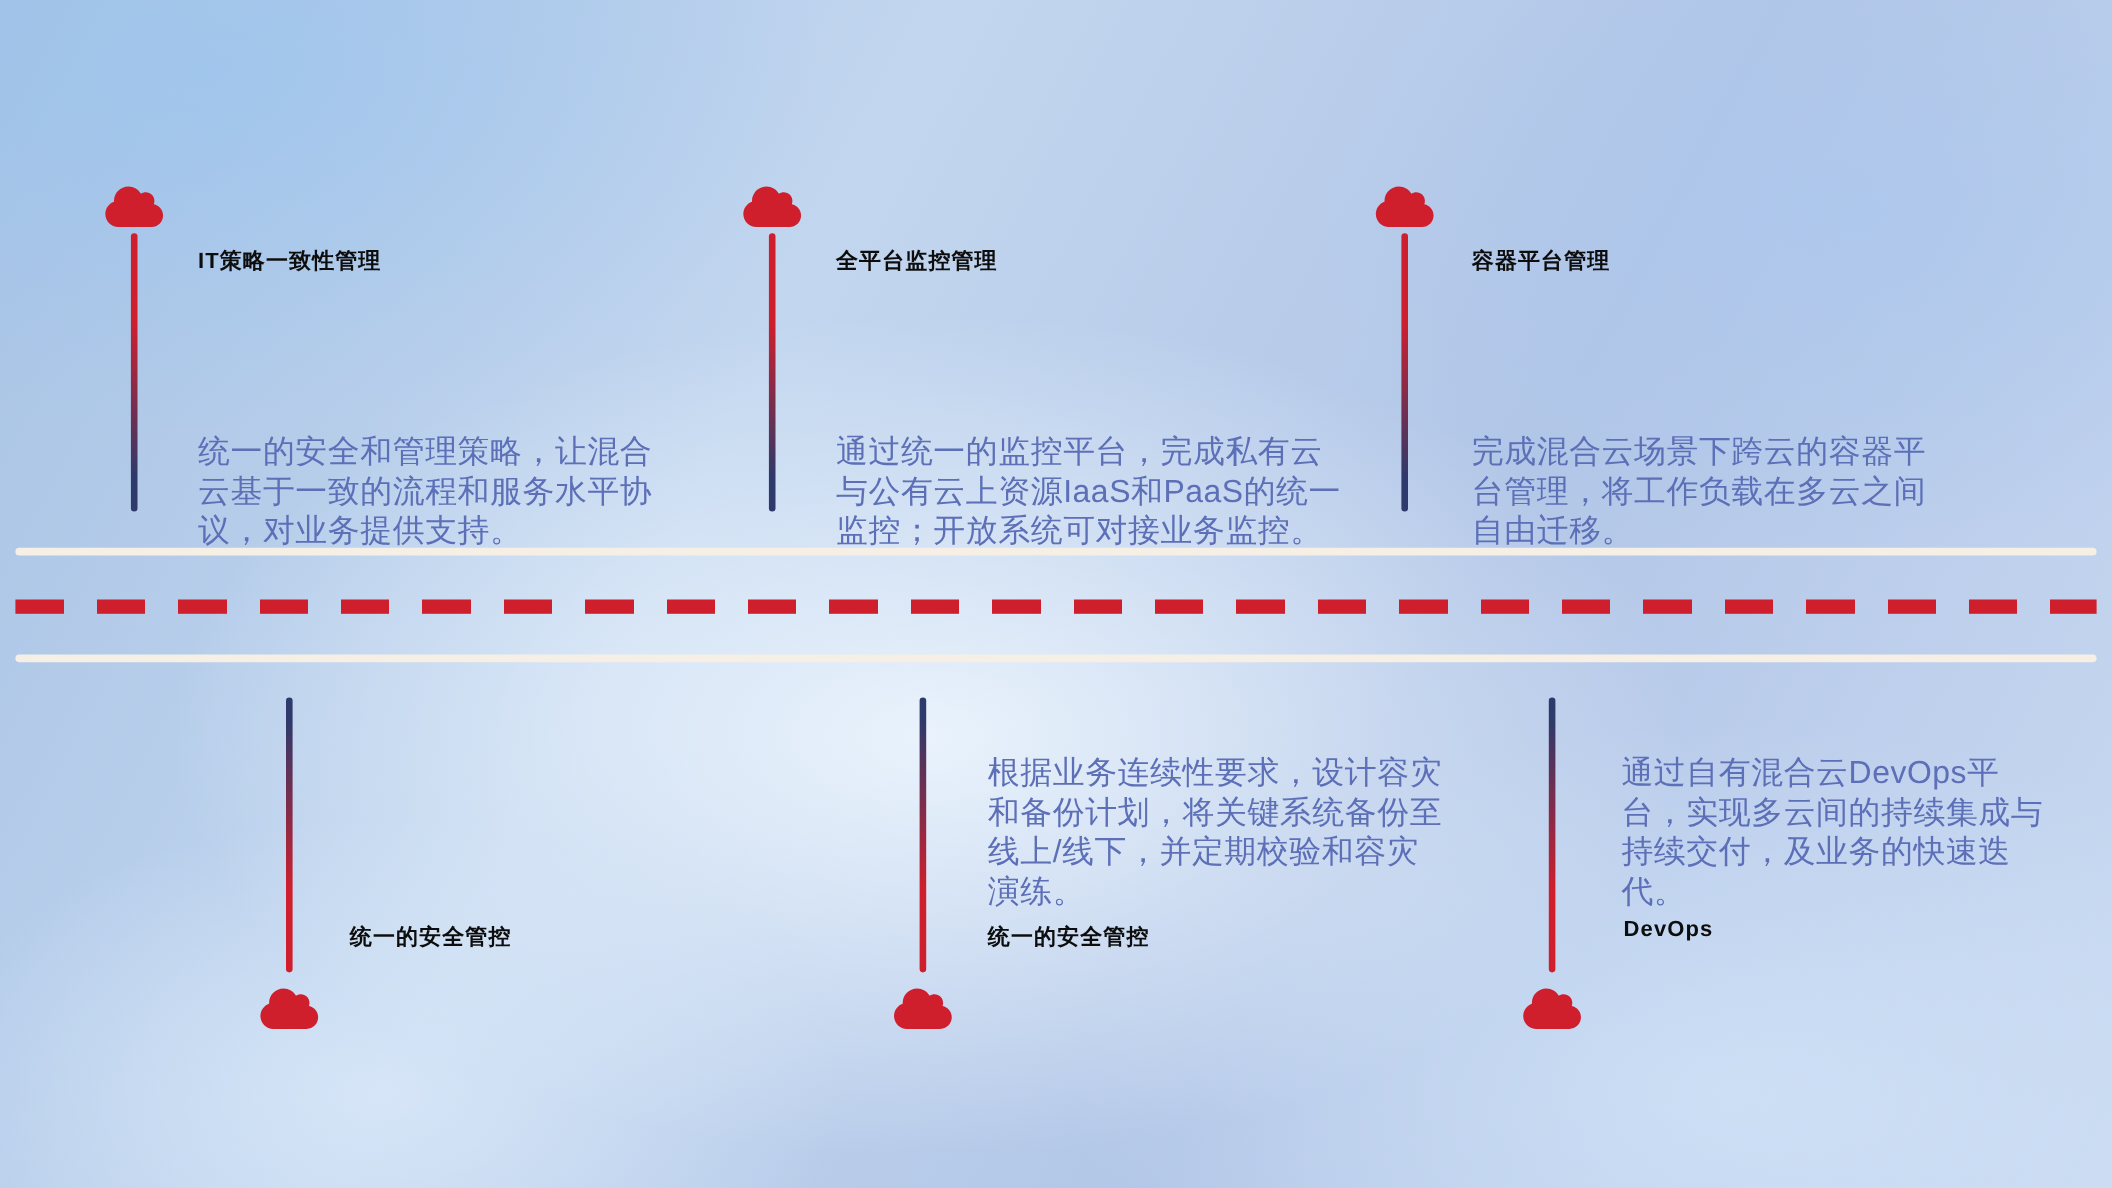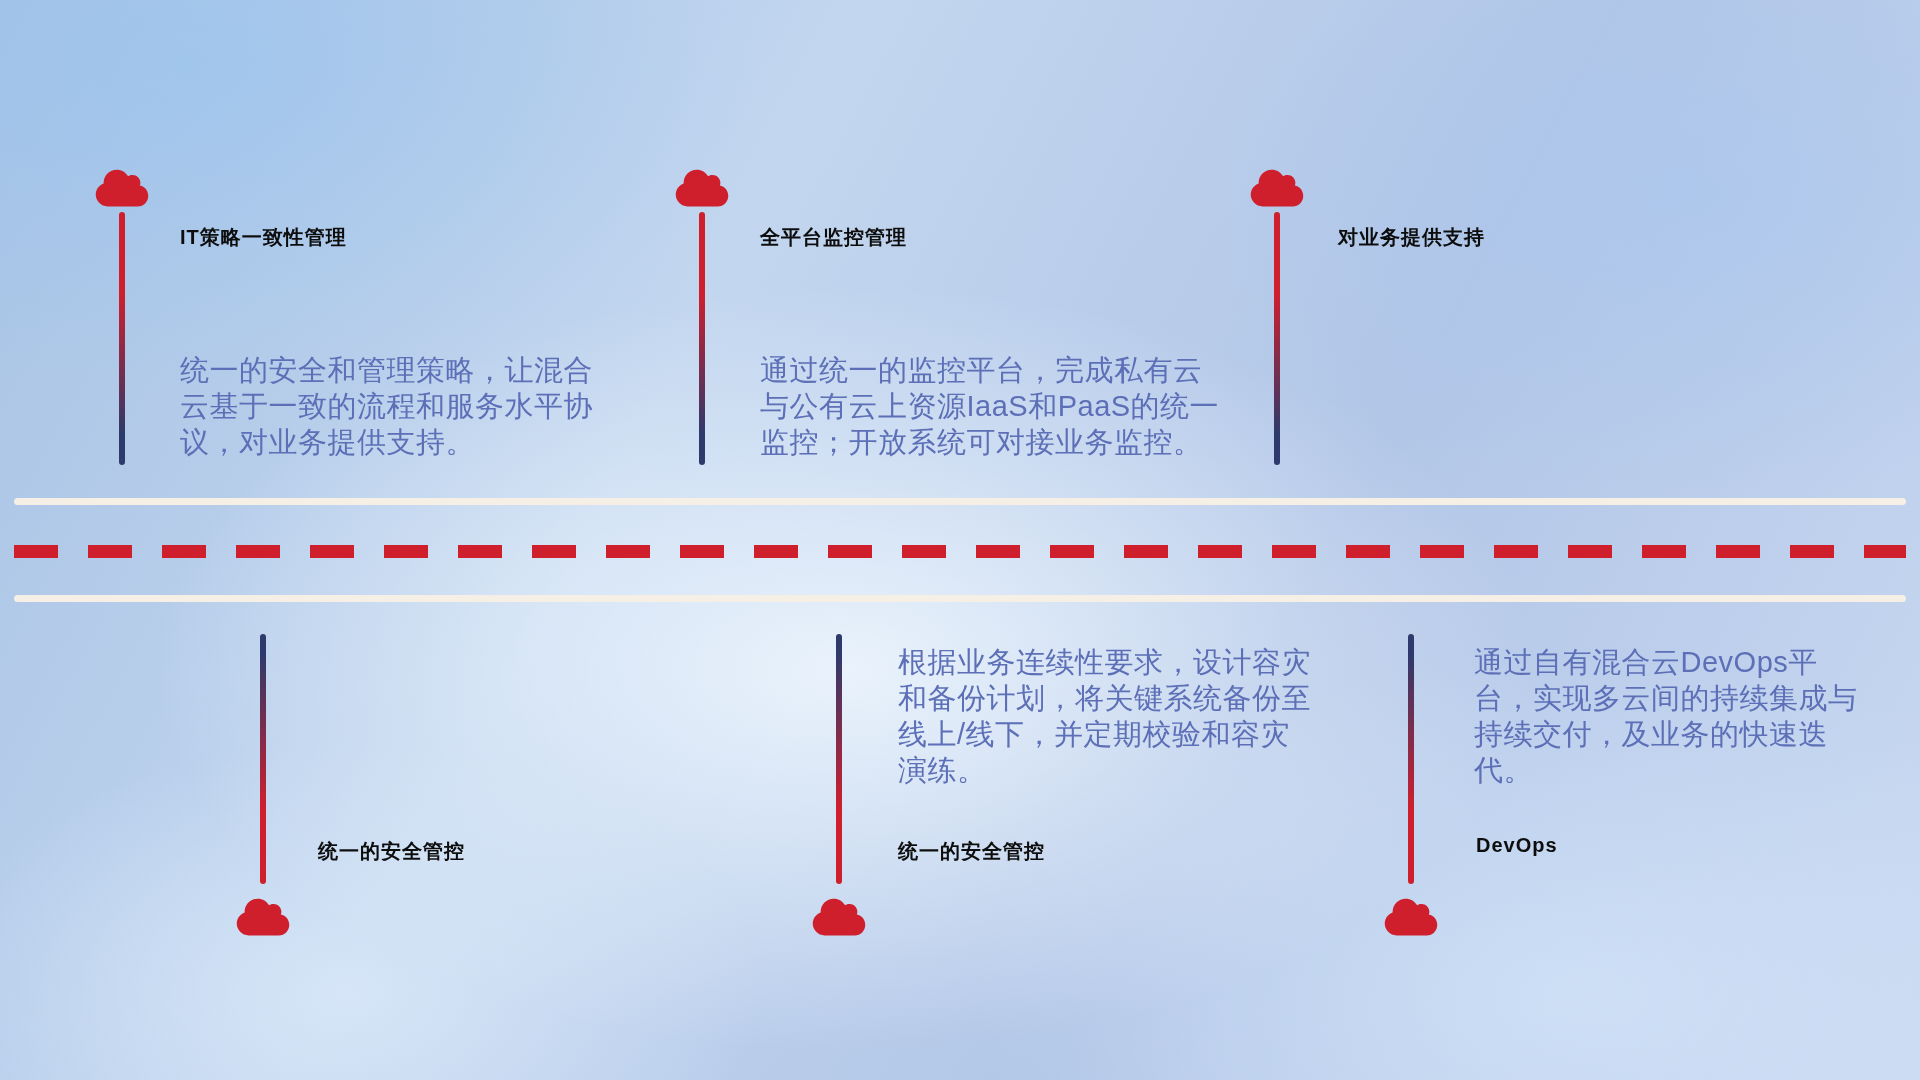--- a/index.html
+++ b/index.html
@@ -74,20 +74,21 @@
     letter-spacing: 1px;
     color: var(--title-text, #0d0d0d);
     white-space: nowrap;
   }
   .desc {
     position: absolute;
     font-size: 29px;
     line-height: 36px;
     color: var(--desc-text, #5c6fb7);
     letter-spacing: 0.5px;
+    margin-top: 41px;
   }
 </style>
 </head>
 <body>
 
 <div class="stage">
 
   <div class="road-line" style="top:498px"></div>
   <div class="road-dash" style="top:545px"></div>
   <div class="road-line" style="top:595px"></div>
@@ -103,21 +104,22 @@
     <path d="M0 336c0 79.5 64.5 144 144 144l368 0c70.7 0 128-57.3 128-128c0-61.9-44-113.6-102.4-125.4c4.1-10.7 6.4-22.4 6.4-34.6c0-53-43-96-96-96c-19.7 0-38.1 6-53.3 16.2C367 64.2 315.3 32 256 32C167.6 32 96 103.6 96 192c0 2.7 .1 5.4 .2 8.1C40.2 219.8 0 273.2 0 336z"></path>
   </svg>
   <div class="stem stem-down" style="left:699px; top:212px; height:253px"></div>
   <h2 class="title" style="left:760px; top:224px">全平台监控管理</h2>
   <p class="desc" style="left:760px; top:352px; width:466px">通过统一的监控平台，完成私有云与公有云上资源IaaS和PaaS的统一监控；开放系统可对接业务监控。</p>
 
   <svg class="cloud" style="left:1249px; top:167px" viewBox="0 0 640 512" aria-hidden="true">
     <path d="M0 336c0 79.5 64.5 144 144 144l368 0c70.7 0 128-57.3 128-128c0-61.9-44-113.6-102.4-125.4c4.1-10.7 6.4-22.4 6.4-34.6c0-53-43-96-96-96c-19.7 0-38.1 6-53.3 16.2C367 64.2 315.3 32 256 32C167.6 32 96 103.6 96 192c0 2.7 .1 5.4 .2 8.1C40.2 219.8 0 273.2 0 336z"></path>
   </svg>
   <div class="stem stem-down" style="left:1274px; top:212px; height:253px"></div>
-  <h2 class="title" style="left:1338px; top:224px">对业务提供支持</h2>
+  <h2 class="title" style="left:1338px; top:224px">容器平台管理</h2>
+  <p class="desc" style="left:1338px; top:352px; width:424px">完成混合云场景下跨云的容器平台管理，将工作负载在多云之间自由迁移。</p>
 
   <div class="stem stem-up" style="left:260px; top:634px; height:250px"></div>
   <svg class="cloud" style="left:235px; top:896px" viewBox="0 0 640 512" aria-hidden="true">
     <path d="M0 336c0 79.5 64.5 144 144 144l368 0c70.7 0 128-57.3 128-128c0-61.9-44-113.6-102.4-125.4c4.1-10.7 6.4-22.4 6.4-34.6c0-53-43-96-96-96c-19.7 0-38.1 6-53.3 16.2C367 64.2 315.3 32 256 32C167.6 32 96 103.6 96 192c0 2.7 .1 5.4 .2 8.1C40.2 219.8 0 273.2 0 336z"></path>
   </svg>
   <h2 class="title" style="left:318px; top:838px">统一的安全管控</h2>
 
   <div class="stem stem-up" style="left:836px; top:634px; height:250px"></div>
   <svg class="cloud" style="left:811px; top:896px" viewBox="0 0 640 512" aria-hidden="true">
     <path d="M0 336c0 79.5 64.5 144 144 144l368 0c70.7 0 128-57.3 128-128c0-61.9-44-113.6-102.4-125.4c4.1-10.7 6.4-22.4 6.4-34.6c0-53-43-96-96-96c-19.7 0-38.1 6-53.3 16.2C367 64.2 315.3 32 256 32C167.6 32 96 103.6 96 192c0 2.7 .1 5.4 .2 8.1C40.2 219.8 0 273.2 0 336z"></path>

